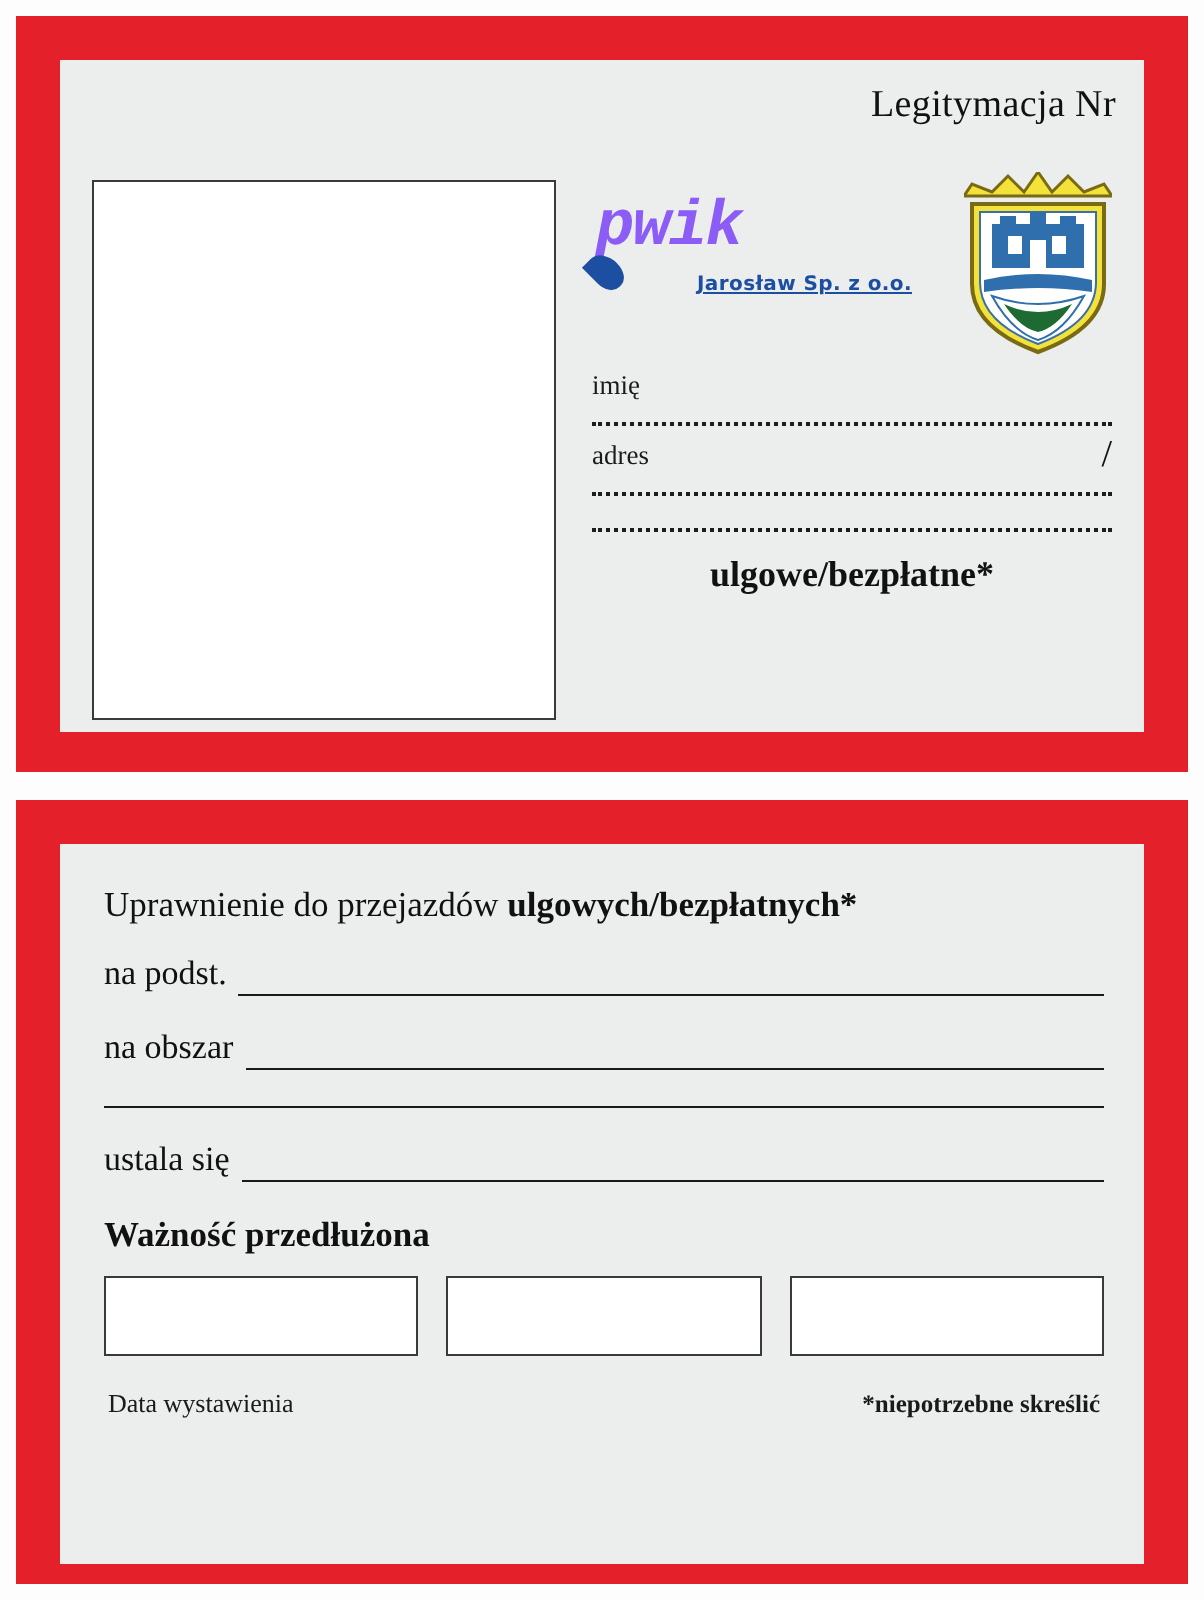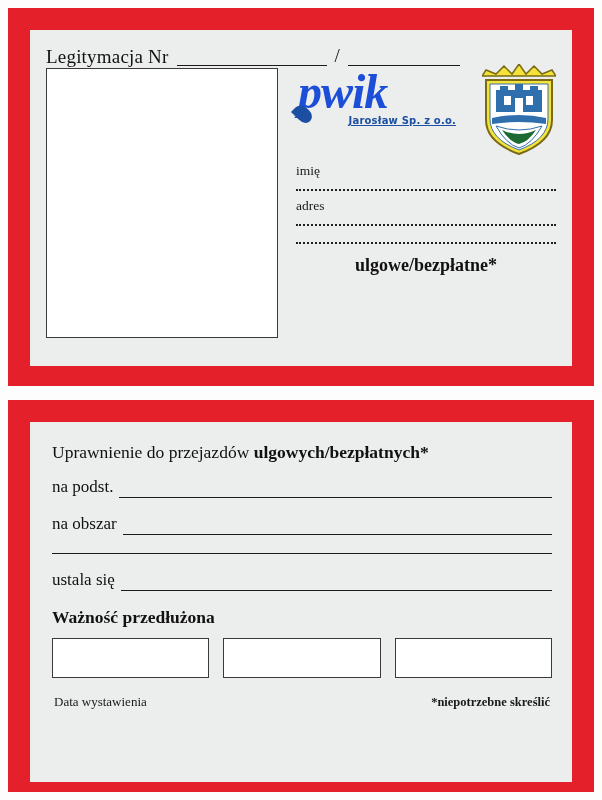--- a/index.html
+++ b/index.html
@@ -49,21 +49,22 @@
   }
 
   
   .front-inner {
     padding: 12px 14px 10px 16px;
   }
   .leg-row {
     display: flex;
     align-items: flex-end;
     height: 26px;
-    margin-bottom: 0;
+    margin-bottom: 22px;
+    flex-direction: column;
   }
   .leg-label {
     font-size: 19px;
     color: #111;
     white-space: nowrap;
     letter-spacing: .2px;
   }
   .leg-line {
     flex: 0 0 150px;
     border-bottom: 1.6px solid #1a1a1a;
@@ -106,25 +107,25 @@
     height: 92px;
     position: relative;
   }
   .logo {
     position: absolute;
     left: 4px;
     top: 2px;
     width: 172px;
   }
   .logo-main {
-    font-family: Liberation Serif, serif;
+    font-family: Liberation Mono, monospace;
     font-weight: bold;
     font-style: italic;
-    font-size: 48px;
-    color: #1d4ed8;
+    font-size: 32px;
+    color: #8b5cf6;
     letter-spacing: -1px;
     line-height: 44px;
   }
   .logo-drop {
     position: absolute;
     left: -2px;
     top: 34px;
     width: 14px;
     height: 20px;
     background: #1c4fa1;

